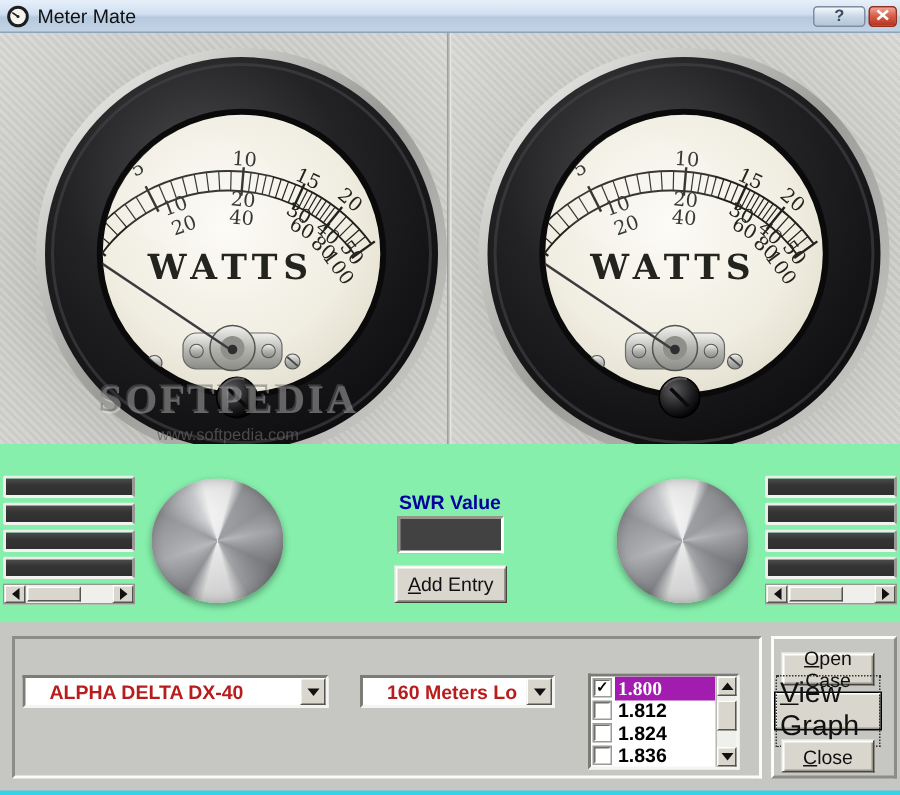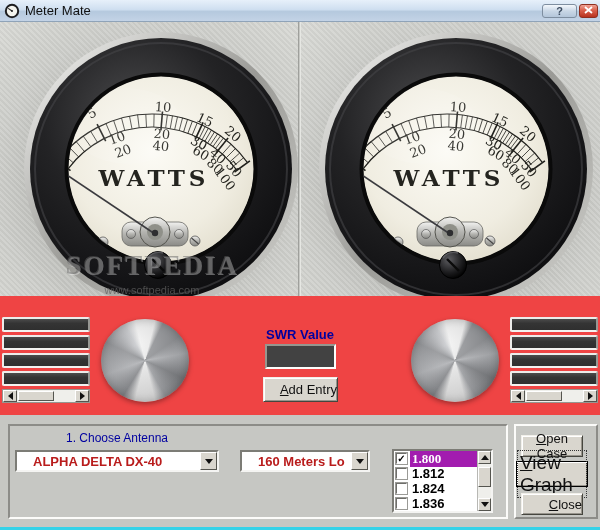--- a/index.html
+++ b/index.html
@@ -44,21 +44,21 @@
   .needle{stroke:#3b3b3f;stroke-width:1.6px;}
   .seam{position:absolute;left:0;top:290px;width:600px;height:6px;
     background:linear-gradient(180deg,#a2a39f,#7e7f7b);}
 
   .watermark{position:absolute;left:52px;top:228px;width:200px;text-align:center;pointer-events:none;}
   .wm-name{font-family:"Liberation Serif",serif;font-weight:bold;font-size:27px;
     letter-spacing:2px;color:rgba(100,100,100,.5);text-shadow:1px 1px 0 rgba(255,255,255,.35);}
   .wm-site{font-size:11px;color:rgba(95,95,95,.75);margin-top:3px;}
 
   
-  .mid{position:absolute;left:0;top:296px;width:600px;height:119px;background:#ef4444;}
+  .mid{position:absolute;left:0;top:296px;width:600px;height:119px;background:#86efac;}
   .bars{position:absolute;top:21px;width:88px;display:flex;flex-direction:column;gap:3px;}
   .bars.left{left:2px;} .bars.right{left:510px;}
   .bar{height:15px;background:linear-gradient(180deg,#4c4c4c,#343434 40%,#2f2f2f);
     border:2px solid;border-color:#ececea #979793 #f2f2f0 #ececea;border-radius:2px;}
   .hscroll{position:absolute;top:93px;width:88px;height:14px;background:#efefeb;
     border:1px solid #96968f;display:flex;}
   .hscroll.left{left:2px;} .hscroll.right{left:510px;}
   .sb-btn{width:14px;height:12px;background:#d9d6ce;border:1px solid;
     border-color:#fff #55554f #55554f #fff;display:flex;align-items:center;justify-content:center;flex:0 0 auto;}
   .tri-l{width:0;height:0;border-top:4px solid transparent;border-bottom:4px solid transparent;border-right:5px solid #111;}
@@ -76,21 +76,21 @@
 
   .swr-label{position:absolute;left:240px;top:31px;width:120px;text-align:center;
     font-size:13px;font-weight:bold;color:#0000a0;}
   .swr-display{position:absolute;left:265px;top:48px;width:71px;height:25px;background:#424242;
     border:2px solid;border-color:#96968f #fdfdfb #fdfdfb #96968f;
     color:#e8e8e8;font-size:13px;text-align:center;line-height:21px;}
 
   .win-btn{background:#d9d6ce;border:1px solid;border-color:#f2f0ea #46463f #46463f #f2f0ea;
     box-shadow:inset 1px 1px 0 #fff, inset -1px -1px 0 #97948c;
     font-family:"Liberation Sans",sans-serif;font-size:13px;color:#111;
-    display:flex;align-items:center;justify-content:flex-end;cursor:default;padding:0;}
+    display:flex;align-items:center;justify-content:center;cursor:default;padding:0;}
   .add-entry{position:absolute;left:263px;top:81px;width:75px;height:25px;}
 
   
   .bottom{position:absolute;left:0;top:415px;width:600px;height:115px;background:#c6c7c3;}
   .main-panel{position:absolute;left:8px;top:9px;width:500px;height:95px;
     border:2px solid;border-color:#8c8c88 #fbfbf9 #fbfbf9 #8c8c88;}
   .sel-label{position:absolute;font-size:12px;color:#0000a0;text-align:center;}
   .lbl-antenna{left:15px;top:16px;width:204px;}
   .lbl-band{left:240px;top:16px;width:130px;}
   .lbl-freq{left:384px;top:14px;width:118px;}
@@ -423,21 +423,20 @@
       <div class="sb-btn">
           <span class="tri-r"></span>
         </div>
       <div class="h-thumb"></div>
     </div>
   </div>
 
   <div class="bottom">
     <div class="main-panel"></div>
 
-    <div class="sel-label lbl-antenna">1. Choose Antenna</div>
     <div class="combo combo-antenna">
       <span class="combo-text">ALPHA DELTA DX-40</span>
       <span class="combo-btn">
           <span class="tri-d"></span>
         </span>
     </div>
 
     <div class="combo combo-band">
       <span class="combo-text">160 Meters Lo</span>
       <span class="combo-btn">

